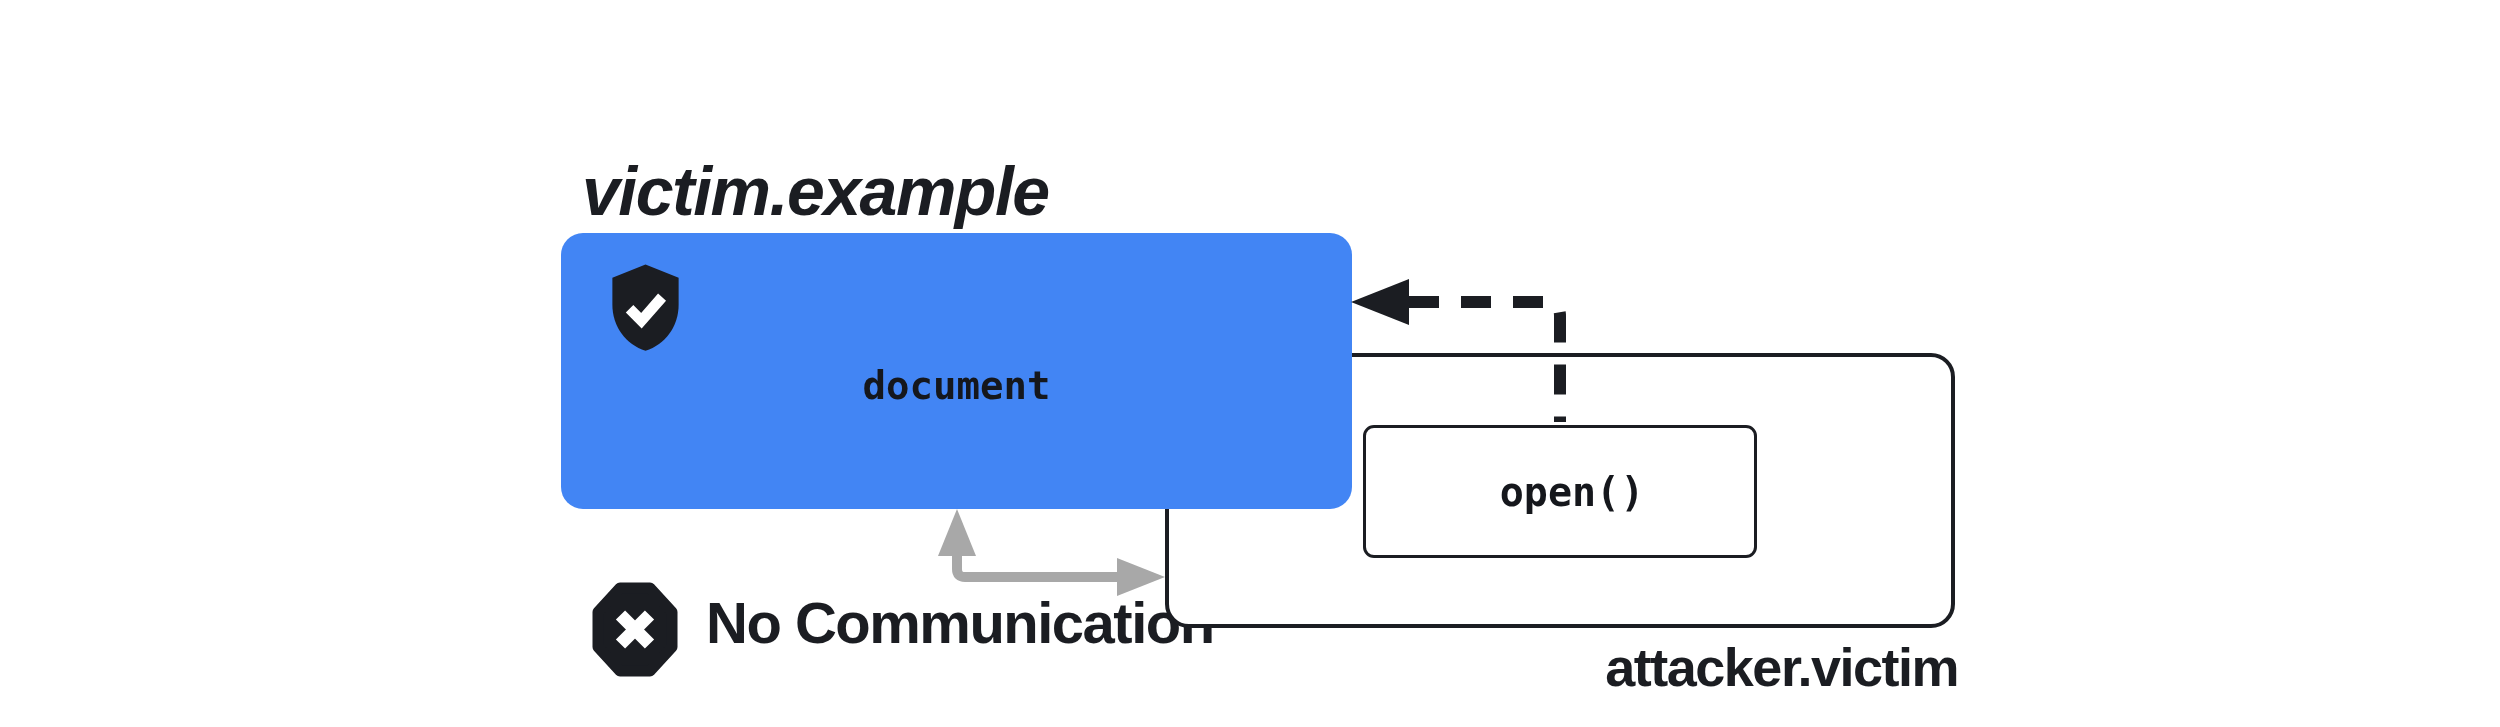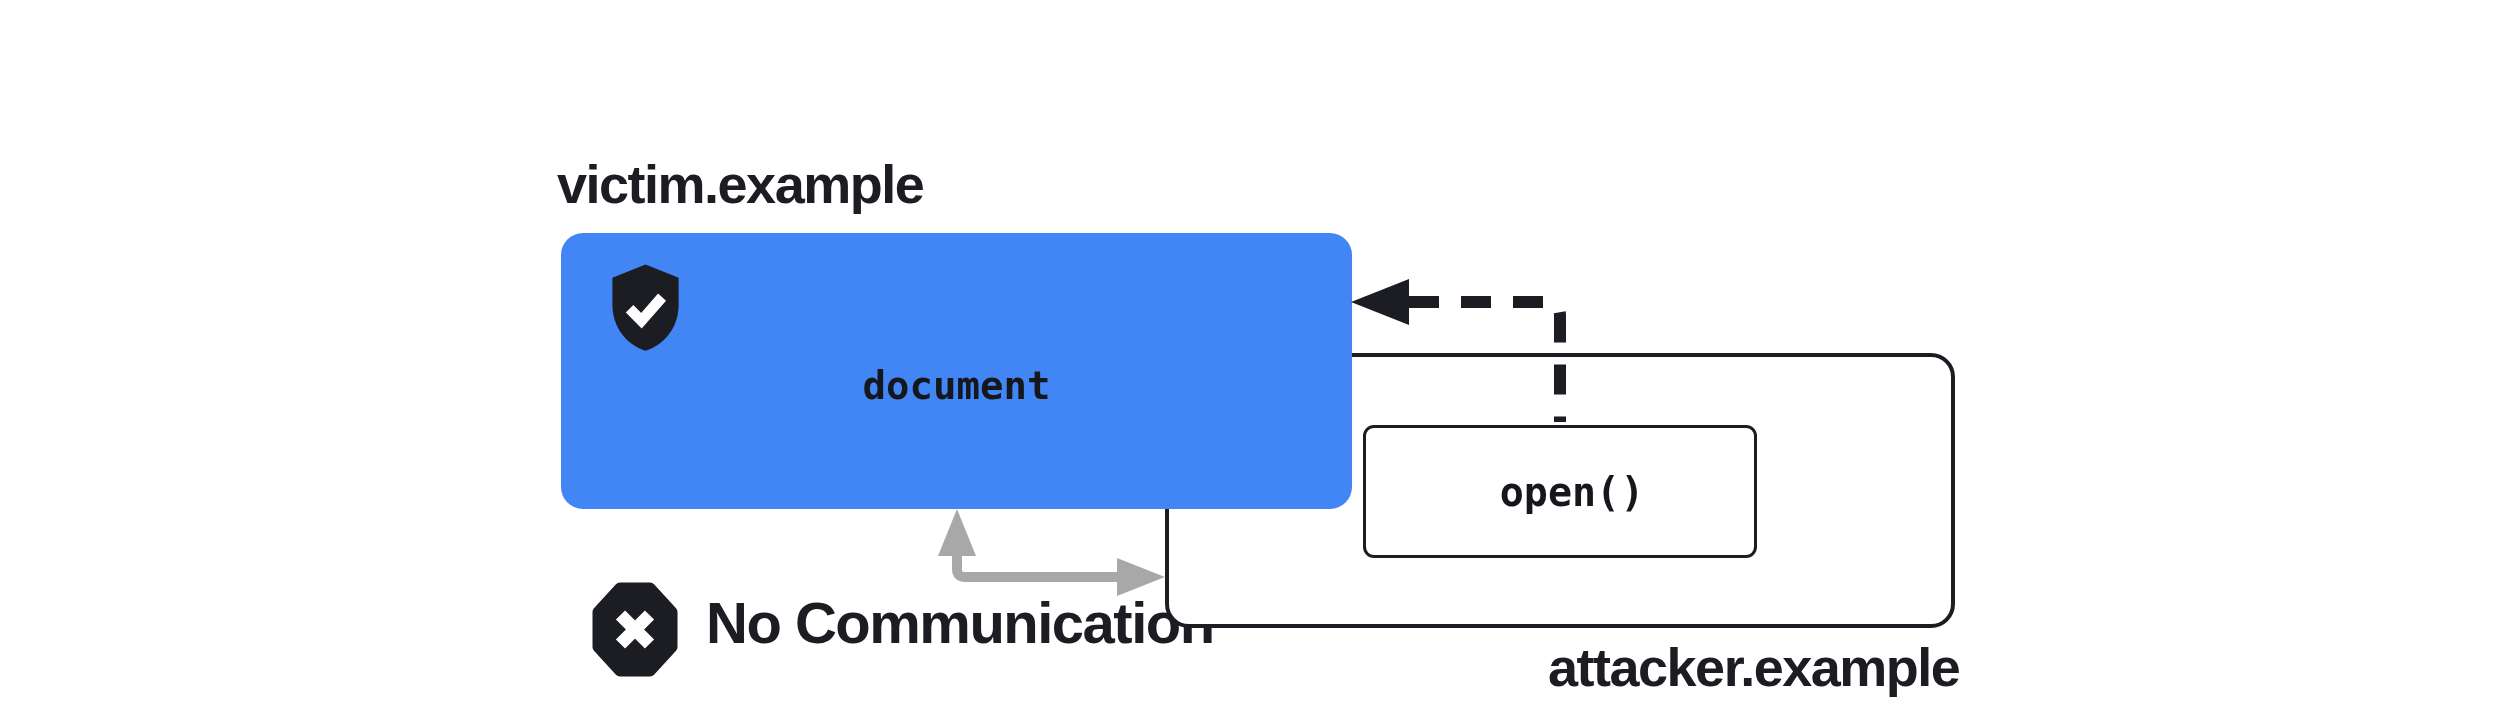--- a/index.html
+++ b/index.html
@@ -11,21 +11,21 @@
     overflow:hidden;
   }
   .label{
     position:absolute;
     color:#1b1d22;
     font-weight:bold;
     letter-spacing:-1.5px;
     line-height:1;
     white-space:nowrap;
   }
-  .victim-label{left:557px;top:157px;font-size:54px;}
+  .victim-label{left:582px;top:157px;font-size:68px;font-style:italic;}
   .attacker-label{left:1548px;top:640px;width:410px;text-align:right;font-size:54px;}
   .nocomm-label{left:706px;top:594px;font-size:58px;}
 
   .attacker-box{
     position:absolute;left:1165px;top:353px;width:790px;height:275px;
     background:#ffffff;border:4px solid #1b1d22;border-radius:24px;
     box-sizing:border-box;z-index:1;
   }
   .victim-box{
     position:absolute;left:561px;top:233px;width:791px;height:276px;
@@ -55,21 +55,21 @@
 </style>
 </head>
 <body>
 
 <div class="stage">
 
   <div class="label victim-label">victim.example</div>
 
   <div class="attacker-box"></div>
 
-  <div class="label attacker-label">attacker.example</div>
+  <div class="label attacker-label">attacker.victim</div>
 
   <div class="victim-box">
     <div class="mono-line">document</div>
   </div>
 
   <div class="open-box">
     <span class="mono-line">open()</span>
   </div>
 
   <div class="label nocomm-label">No Communication</div>

